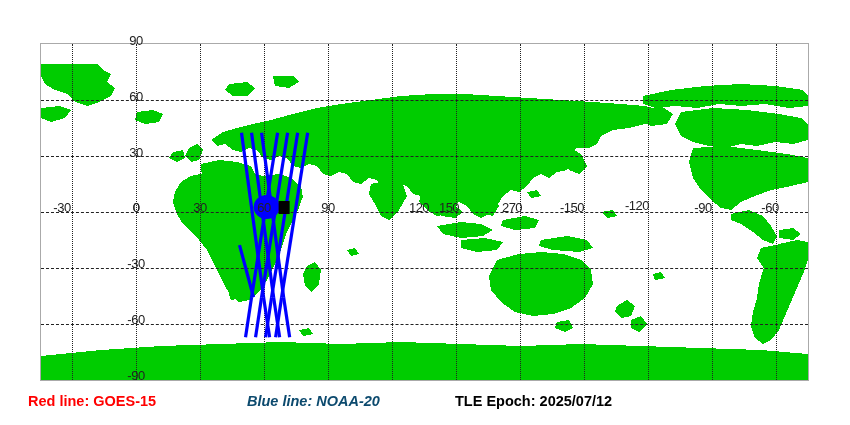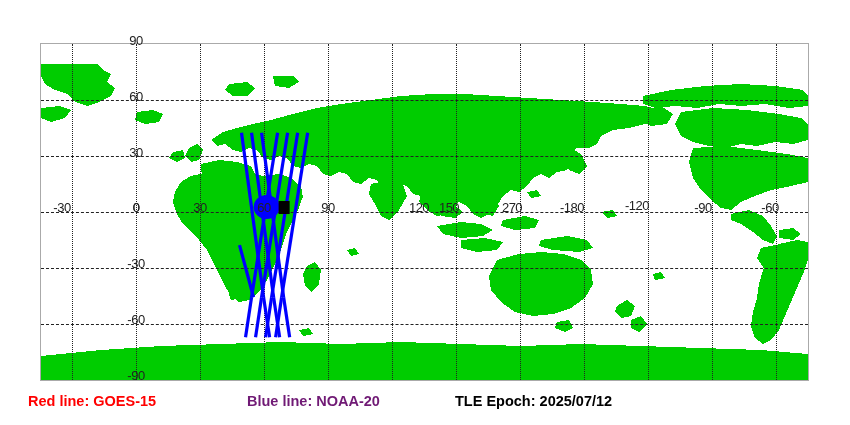--- a/index.html
+++ b/index.html
@@ -45,21 +45,21 @@
   .legend{
     position:absolute;
     left:0;top:393px;
     width:738px;height:26px;
     font-size:14.5px;
     font-weight:bold;
     white-space:nowrap;
   }
   .legend span{position:absolute;top:0;}
   .lg-red{color:#ff0000;left:28px;}
-  .lg-blue{color:#701a75;left:247px;}
+  .lg-blue{color:#0c4a6e;left:247px;font-style:italic;}
   .lg-epoch{color:#000000;left:455px;}
 
   
   .marker-layer{position:absolute;left:0;top:0;width:769px;height:338px;pointer-events:none;}
 </style>
 </head>
 <body>
 
 <div id="stage">
 
@@ -227,21 +227,21 @@
 
   <div>
     <span class="tick lon" style="left:62px;top:207px;">-30</span>
     <span class="tick lon" style="left:136px;top:207px;">0</span>
     <span class="tick lon" style="left:200px;top:207px;">30</span>
     <span class="tick lon" style="left:264px;top:207px;">60</span>
     <span class="tick lon" style="left:328px;top:207px;">90</span>
     <span class="tick lon" style="left:385px;top:207px;margin-left:34px;">120</span>
     <span class="tick lon" style="left:449px;top:207px;">150</span>
     <span class="tick lon" style="left:512px;top:207px;">270</span>
-    <span class="tick lon" style="left:572px;top:207px;">-180</span>
+    <span class="tick lon" style="left:572px;top:207px;">-150</span>
     <span class="tick lon" style="left:637px;top:205px;">-120</span>
     <span class="tick lon" style="left:703px;top:207px;">-90</span>
     <span class="tick lon" style="left:770px;top:207px;">-60</span>
   </div>
 
   <div>
     <span class="tick lat" style="left:136px;top:40px;">90</span>
     <span class="tick lat" style="left:136px;top:96px;">60</span>
     <span class="tick lat" style="left:136px;top:152px;">30</span>
     <span class="tick lat" style="left:136px;top:207px;">0</span>

